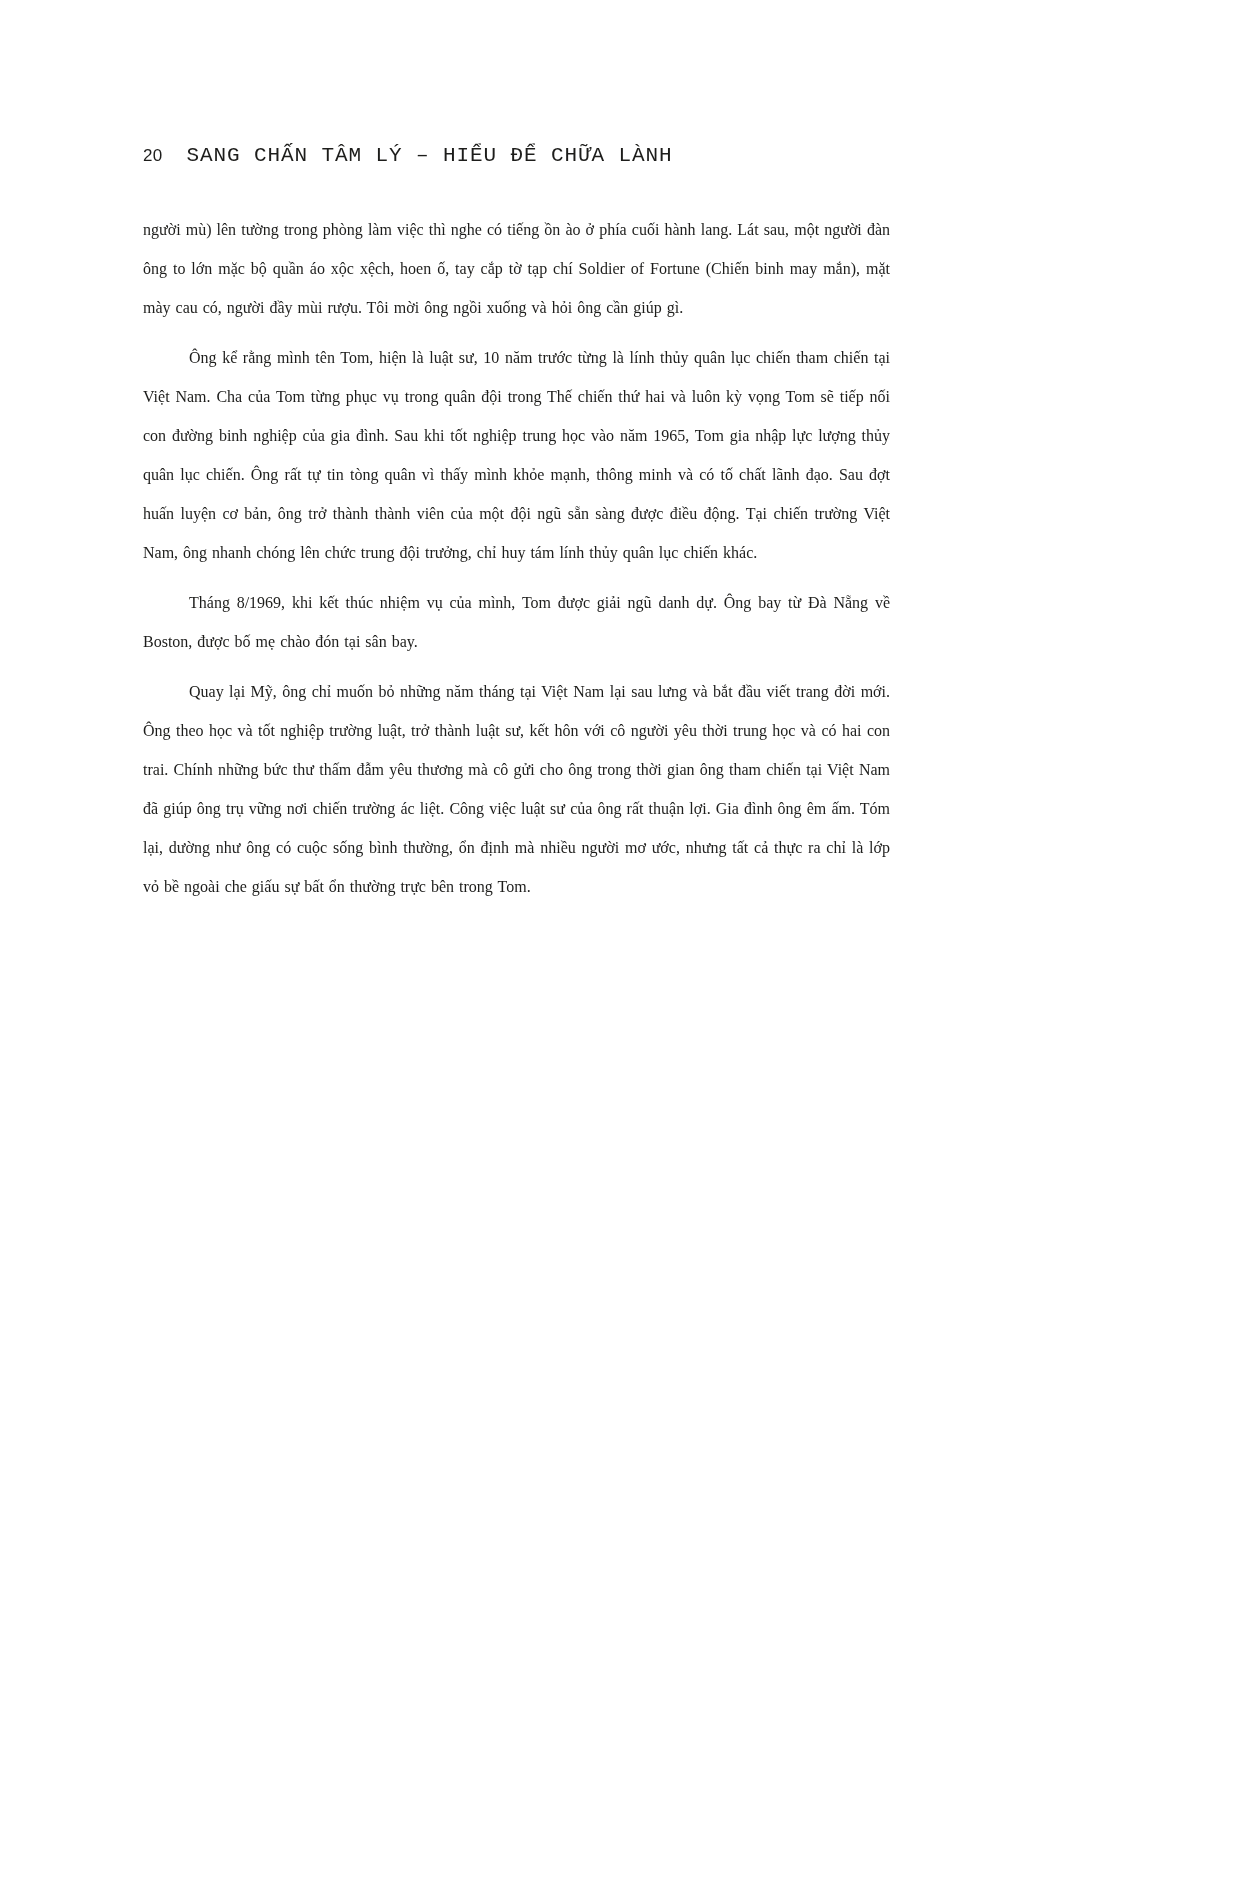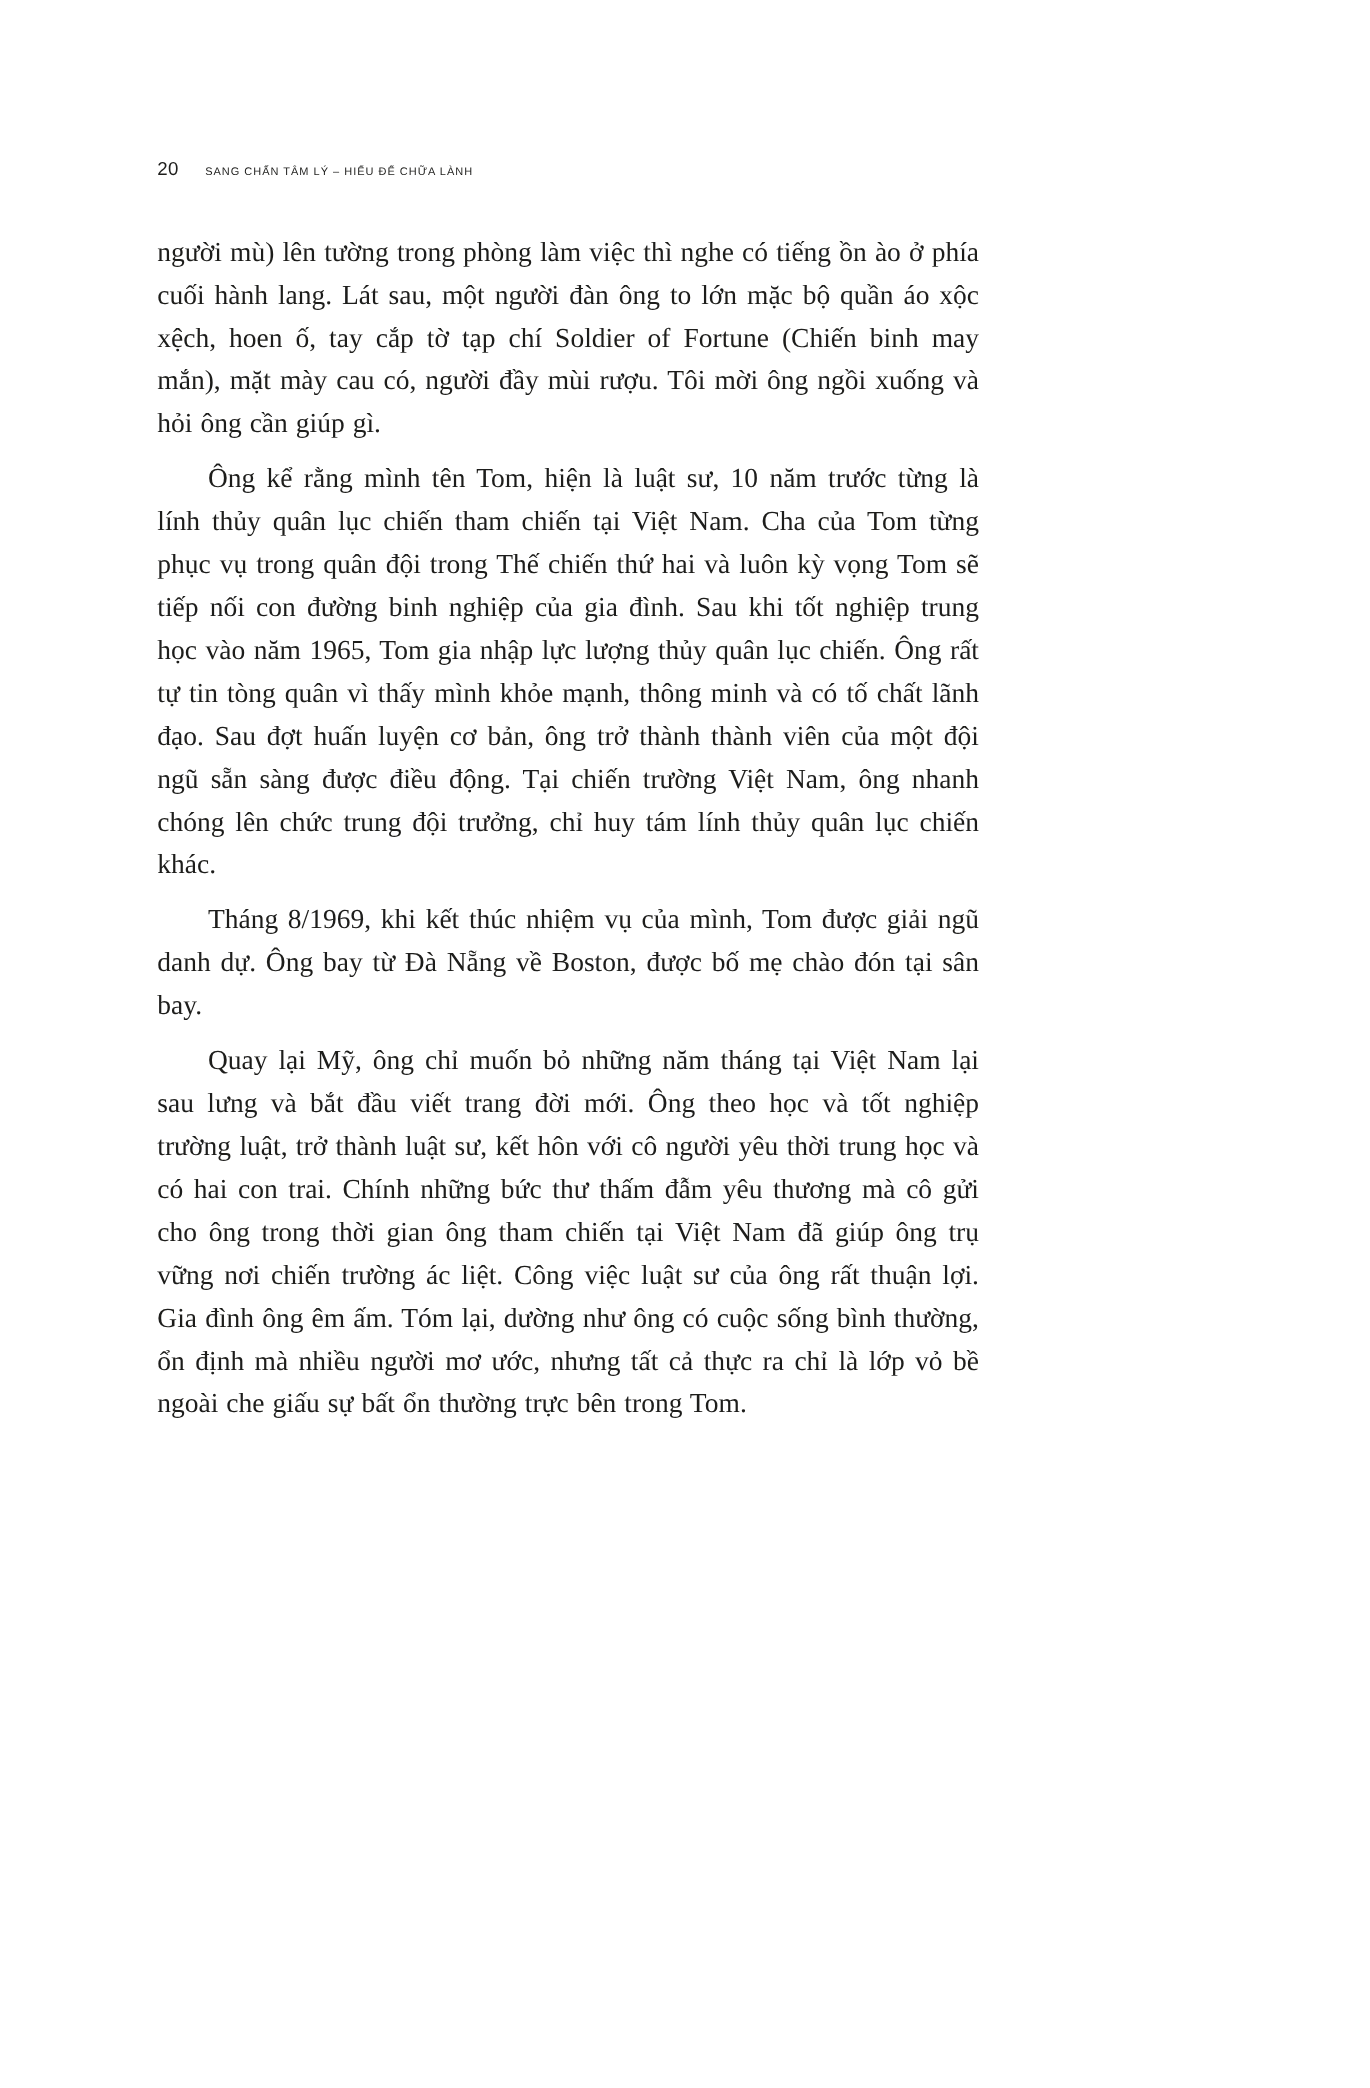--- a/index.html
+++ b/index.html
@@ -28,34 +28,35 @@
     font-family: "Liberation Sans", sans-serif;
     color: #1d1d1b;
   }
   .page-number {
     font-size: 17px;
     font-weight: 400;
     margin-right: 24px;
     letter-spacing: 0.3px;
   }
   .running-title {
-    font-size: 10px;
+    font-size: 21px;
     font-weight: 400;
     letter-spacing: 0.9px;
     text-transform: uppercase;
+    font-family: Liberation Mono, monospace;
   }
   .text-block {
     position: absolute;
     top: 210px;
     left: 143px;
     width: 747px;
   }
   .para {
     margin: 0 0 11px 0;
-    font-size: 25px;
+    font-size: 16px;
     line-height: 39px;
     text-align: justify;
     word-spacing: 1px;
   }
   .para.indent {
     text-indent: 46px;
   }
 </style>
 </head>
 <body>

